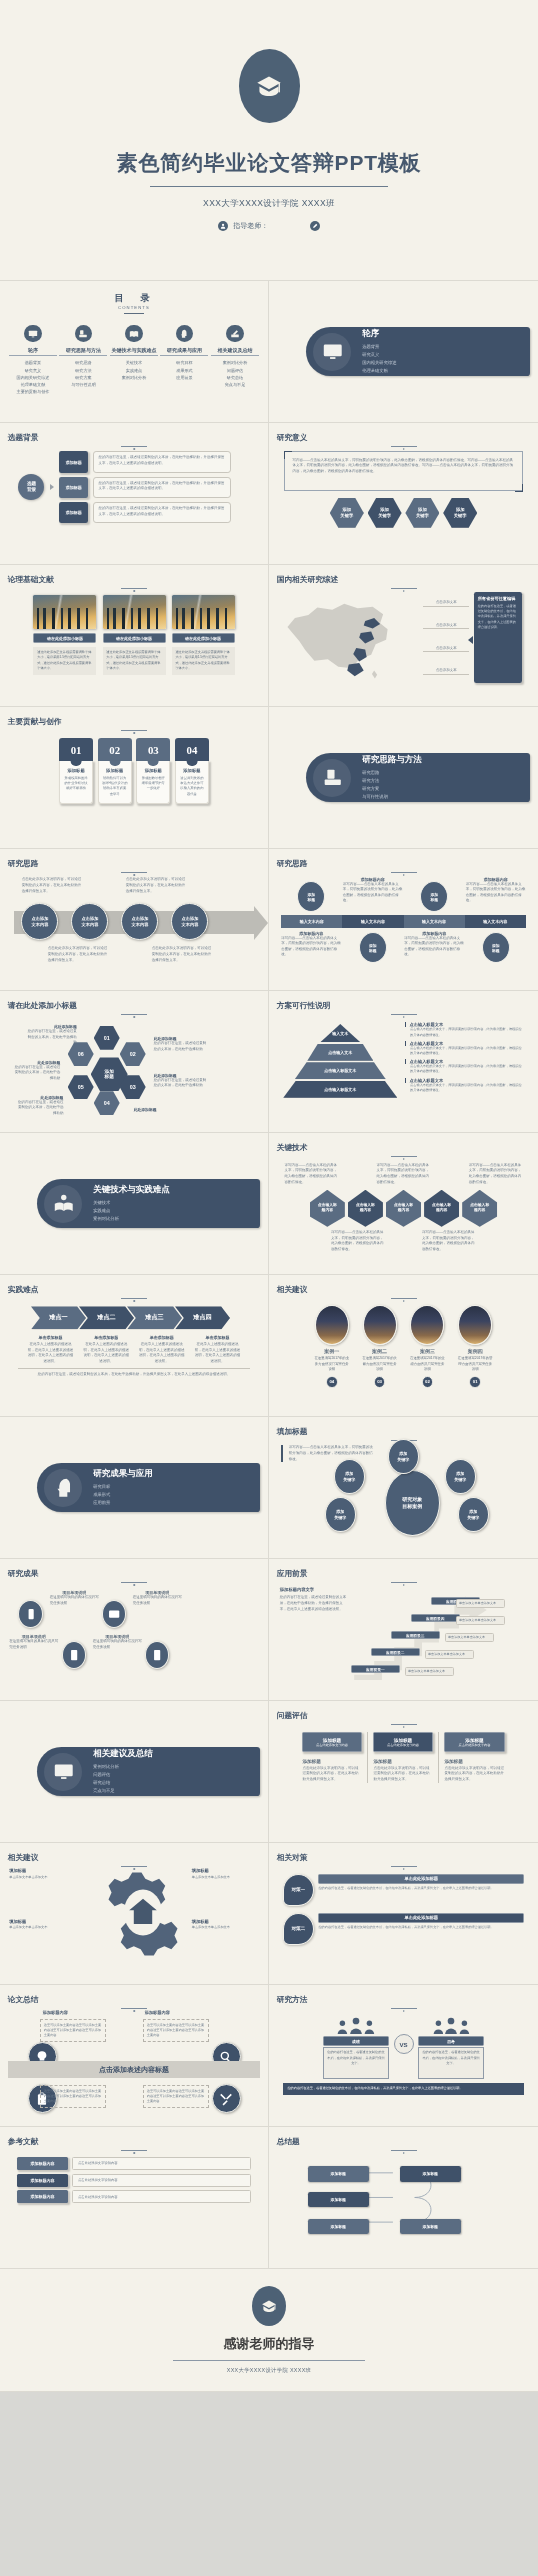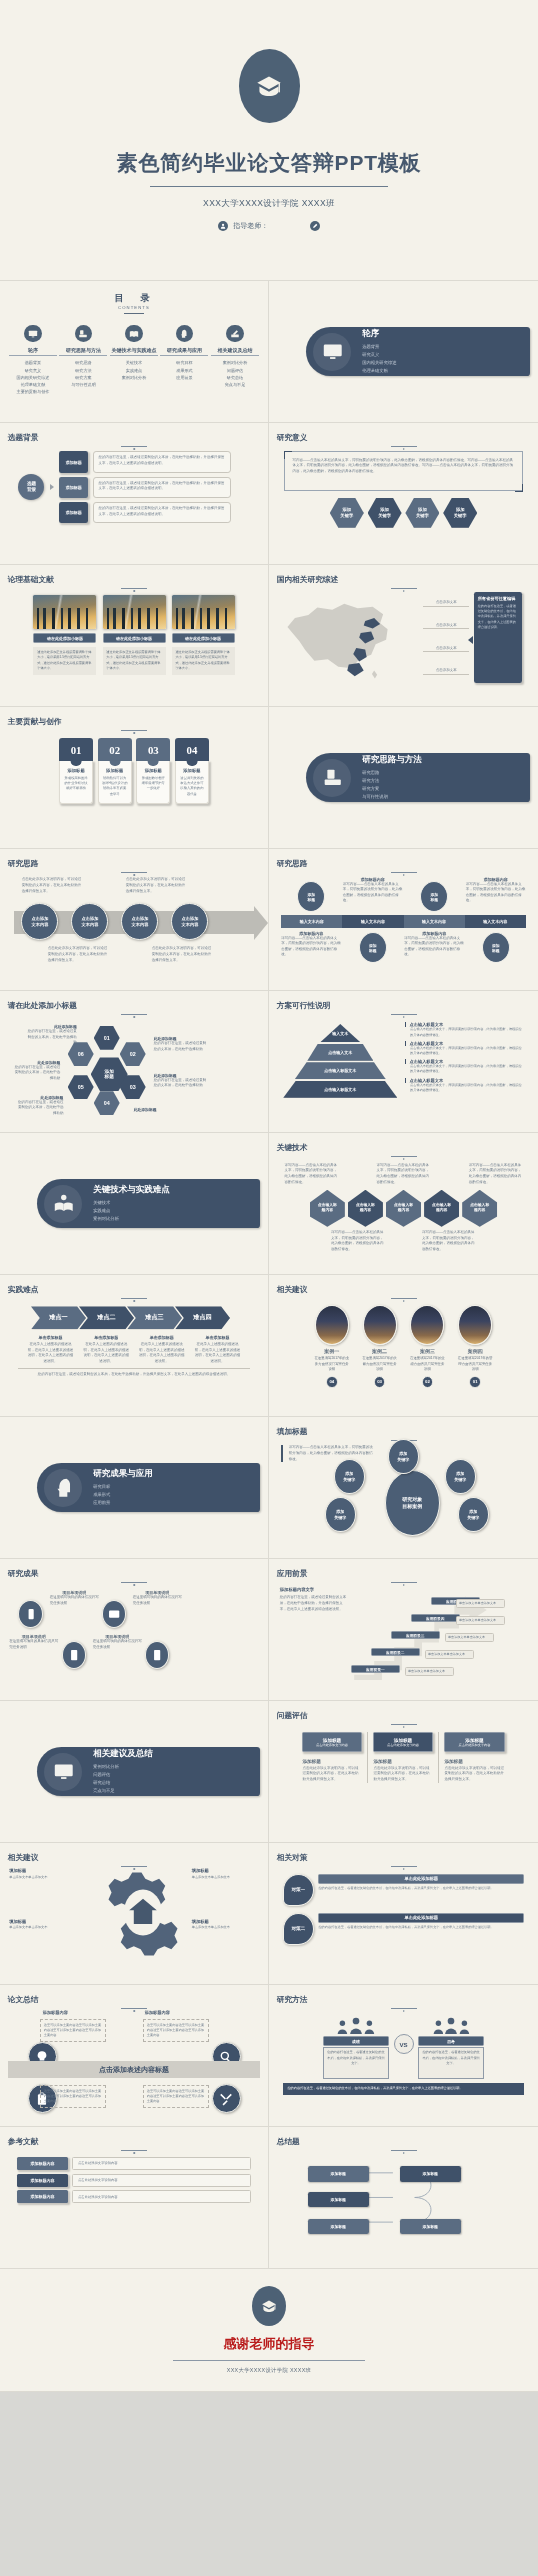--- a/index.html
+++ b/index.html
@@ -219,21 +219,21 @@
   .refbox{flex:1;height:13px;border:0.8px solid #c9c6bd;border-radius:1.5px;background:#f7f6f0;
     display:flex;align-items:center;padding:0 4.6px;font-size:3.3px;color:#6b7a8a;}
   
   .mm{position:relative;height:92px;margin-top:3.1px;}
   .mmnode{position:absolute;border-radius:2.3px;display:flex;align-items:center;justify-content:center;
     font-size:3.8px;font-weight:700;color:#fff;box-shadow:0.8px 0.8px 1.5px rgba(0,0,0,.22);}
   
   .thanks{width:538px;height:123px;background:#f4f2ea;display:flex;flex-direction:column;
     align-items:center;justify-content:center;border-bottom:0.8px solid #dcdad2;}
   .th-logo{width:34px;height:40px;border-radius:50%;background:#4d6175;display:flex;align-items:center;justify-content:center;margin-bottom:9.2px;}
-  .th-title{font-size:13px;font-weight:600;color:#b91c1c;}
+  .th-title{font-size:13px;font-weight:600;color:#404040;}
   .th-rule{width:192px;height:0.8px;background:#8b98a6;margin:7px 0 6.1px;}
   .th-sub{font-size:5.4px;color:#5e6d7d;letter-spacing:0.3px;}
 </style>
 </head>
 <body>
 
 <div class="deck">
 
   <div class="cover">
     <div class="cap-logo">

